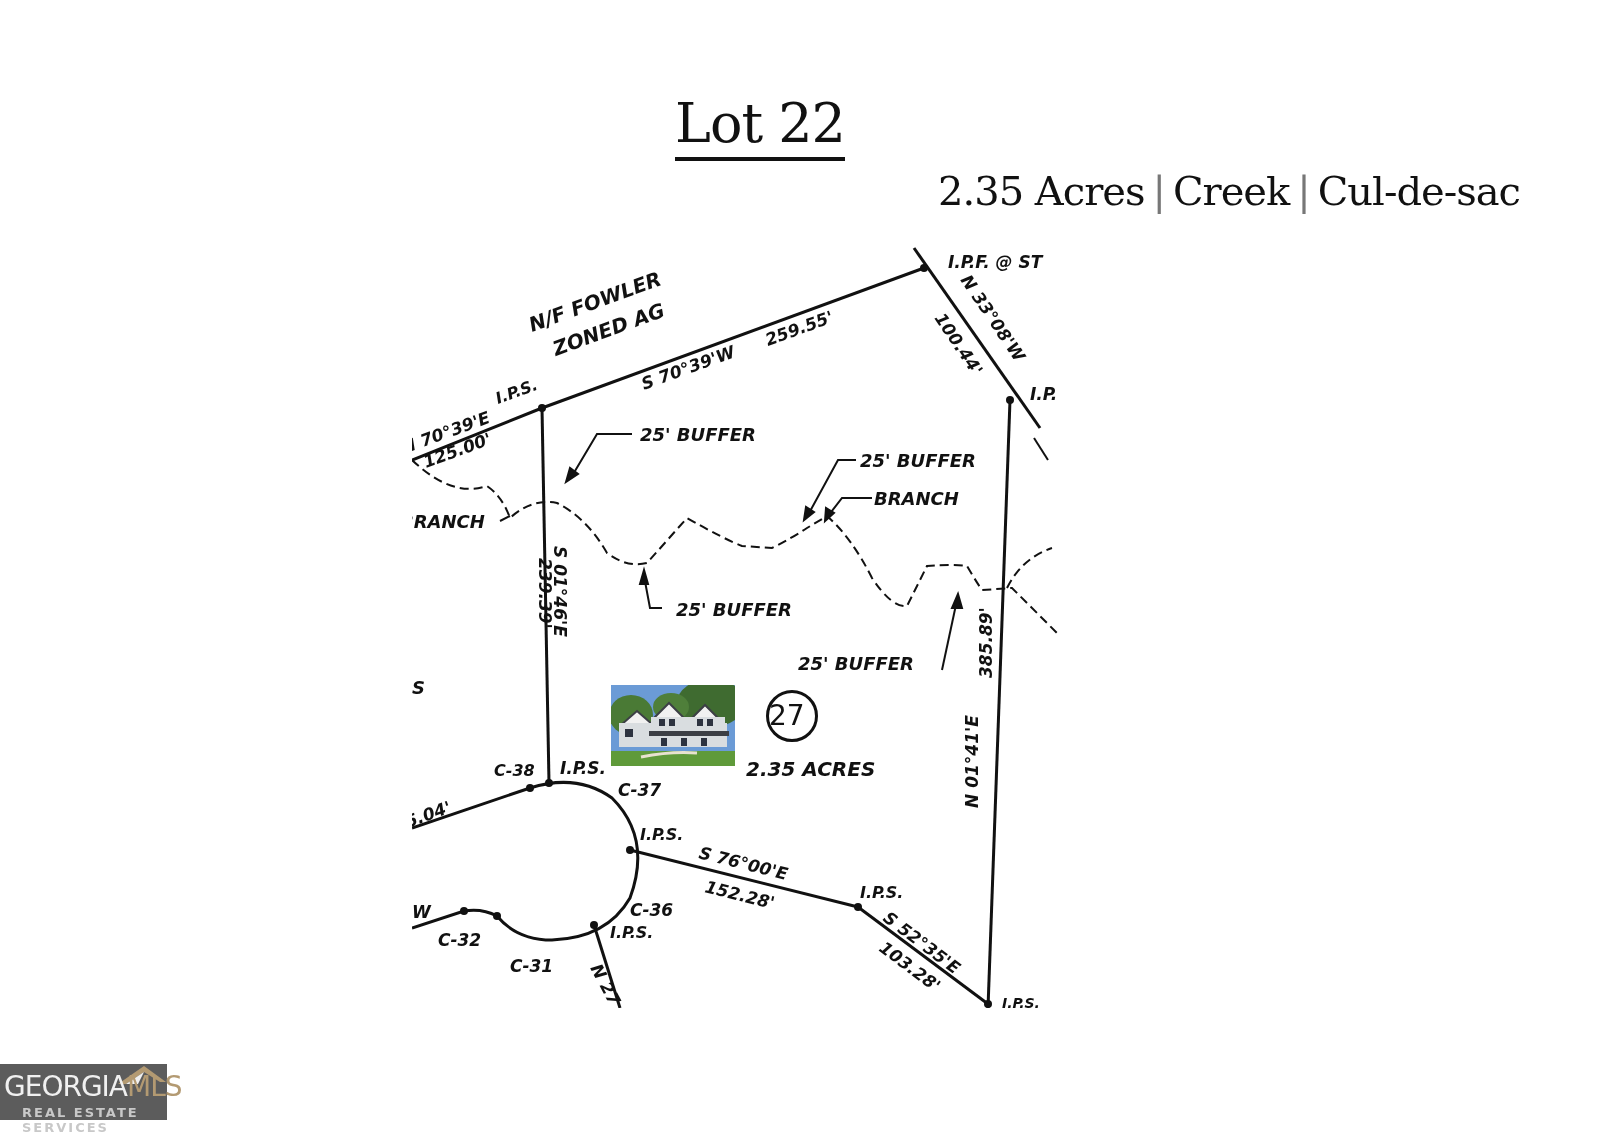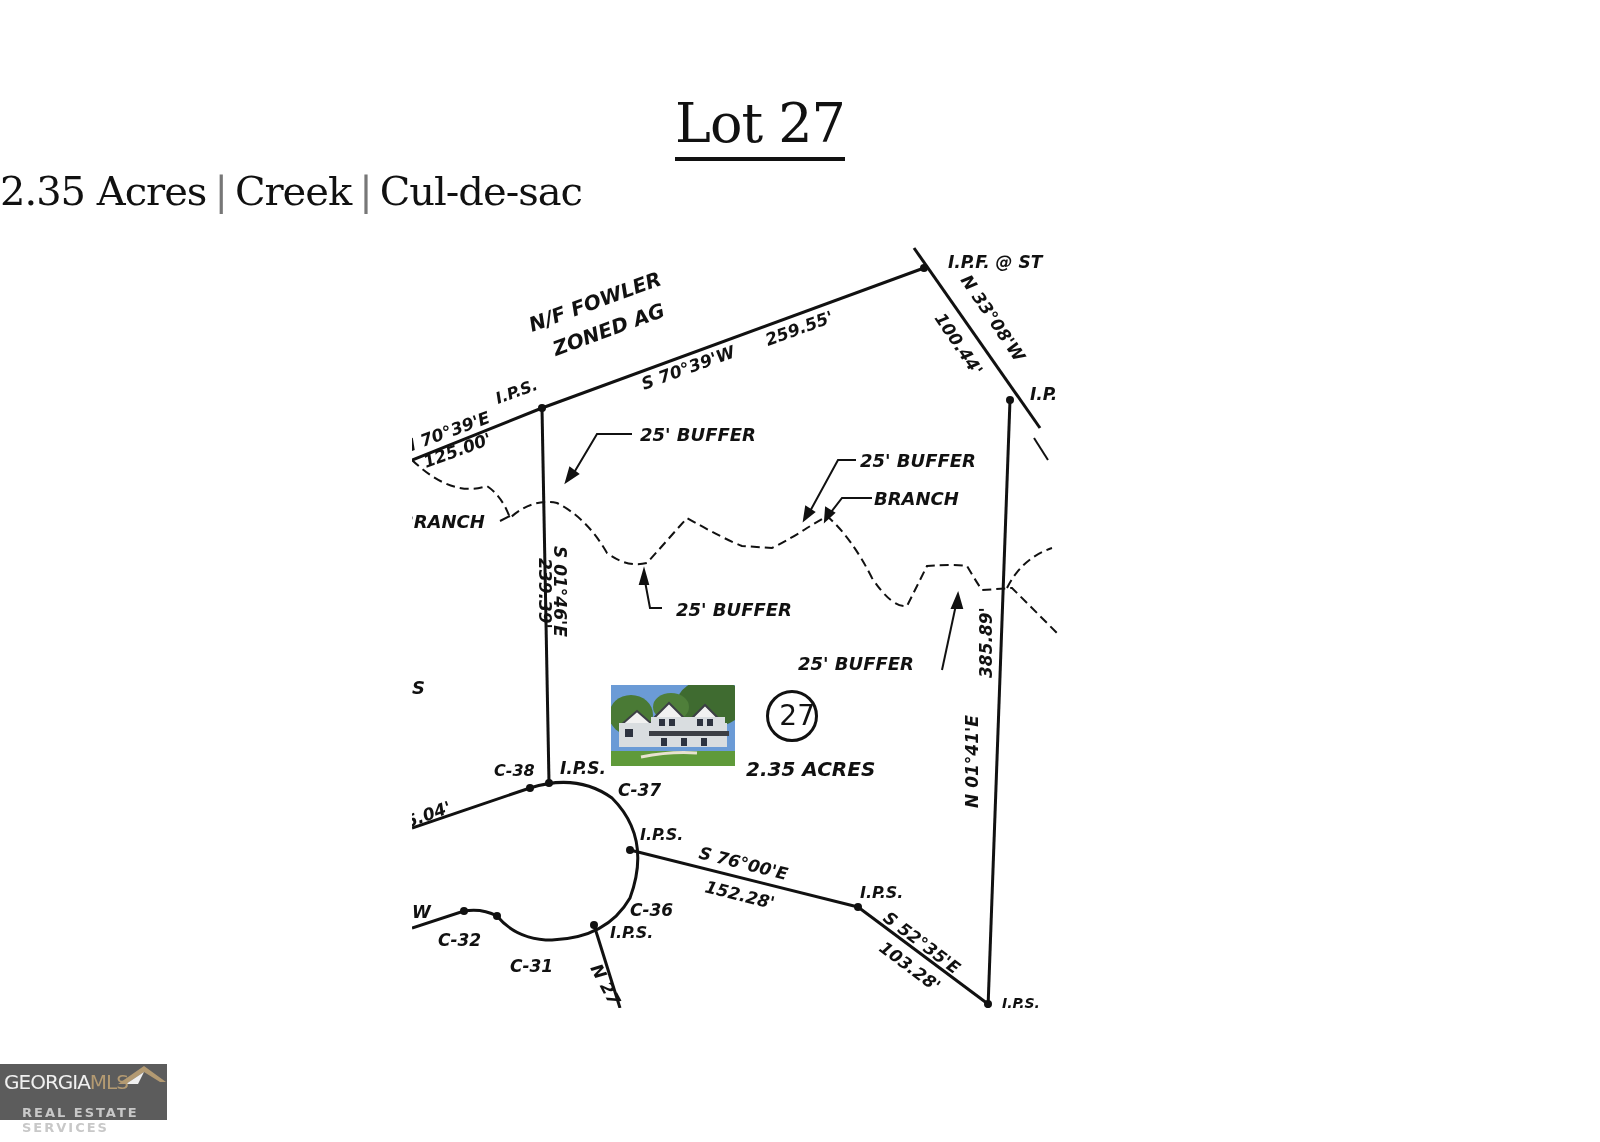--- a/index.html
+++ b/index.html
@@ -1,35 +1,35 @@
 <!DOCTYPE html>
 <html><head>
 <meta charset="utf-8">
 <style>
   html, body { margin:0; padding:0; background:#ffffff; }
   body { width:1600px; height:1142px; position:relative; overflow:hidden; font-family:"Liberation Serif", serif; }
   .title { position:absolute; left:0; width:1520px; top:92px; text-align:center; font-family:"DejaVu Serif","Liberation Serif", serif; font-size:54px; color:#111; letter-spacing:-1px; }
   .title span { border-bottom:4px solid #111; padding-bottom:2px; }
-  .subtitle { position:absolute; left:0; width:1520px; top:168px; text-align:left; font-family:"DejaVu Serif","Liberation Serif", serif; font-size:40px; color:#111; letter-spacing:-1px; }
+  .subtitle { position:absolute; left:0; width:1520px; top:168px; text-align:right; font-family:"DejaVu Serif","Liberation Serif", serif; font-size:40px; color:#111; letter-spacing:-1px; }
   .subtitle .sep { color:#777; font-weight:300; margin:0 8px; }
   .plat { position:absolute; left:412px; top:228px; width:648px; height:780px; overflow:hidden; }
   .plat svg { position:absolute; left:0; top:0; }
   .plat text { font-family:"DejaVu Sans", sans-serif; font-style:italic; font-weight:bold; fill:#111; }
   .house { position:absolute; left:611px; top:685px; width:124px; height:81px; overflow:hidden; }
-  .lot-number { position:absolute; left:766px; top:690px; width:52px; height:52px; border:3px solid #111; border-radius:50%; box-sizing:border-box; text-align:right; line-height:46px; font-family:"DejaVu Sans", sans-serif; font-size:28px; color:#111; }
+  .lot-number { position:absolute; left:766px; top:690px; width:52px; height:52px; border:3px solid #111; border-radius:50%; box-sizing:border-box; text-align:left; line-height:46px; font-family:"DejaVu Sans", sans-serif; font-size:28px; color:#111; }
   .mls-logo { position:absolute; left:0; top:1064px; width:167px; height:56px; background:#5c5c5c; }
-  .mls-logo .main { position:absolute; left:4px; top:6px; font-family:"DejaVu Sans", sans-serif; font-size:20px; letter-spacing:-1px; color:#f0f0f0; }
+  .mls-logo .main { position:absolute; left:4px; top:6px; font-family:"DejaVu Sans", sans-serif; font-size:28px; letter-spacing:-1px; color:#f0f0f0; }
   .mls-logo .main .accent { color:#b39a72; }
   .mls-logo .sub { position:absolute; left:22px; top:41px; font-family:"DejaVu Sans", sans-serif; font-size:13px; letter-spacing:2px; color:#c8c8c8; font-weight:bold; }
   .mls-logo .roof { position:absolute; left:116px; top:0px; }
 </style>
 </head>
 <body>
 
-<div class="title"><span>Lot 27</span></div>
+<div class="title"><span>Lot 22</span></div>
 
 <div class="subtitle">
   <span>2.35 Acres</span><span class="sep">|</span><span>Creek</span><span class="sep">|</span><span>Cul-de-sac</span>
 </div>
 
 <div class="plat">
   <svg width="648" height="780" viewBox="0 0 648 780">
     <g stroke="#111" fill="none" stroke-width="3">
 
       <line x1="130" y1="180" x2="512" y2="40"></line>

